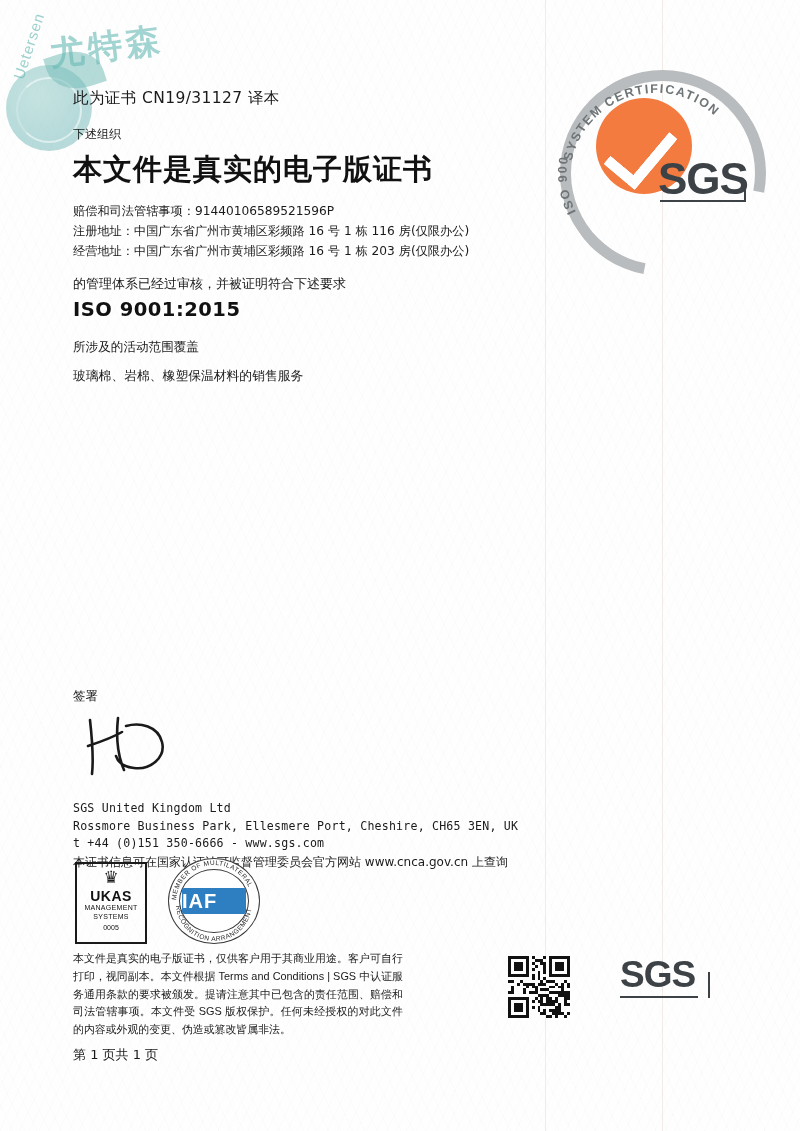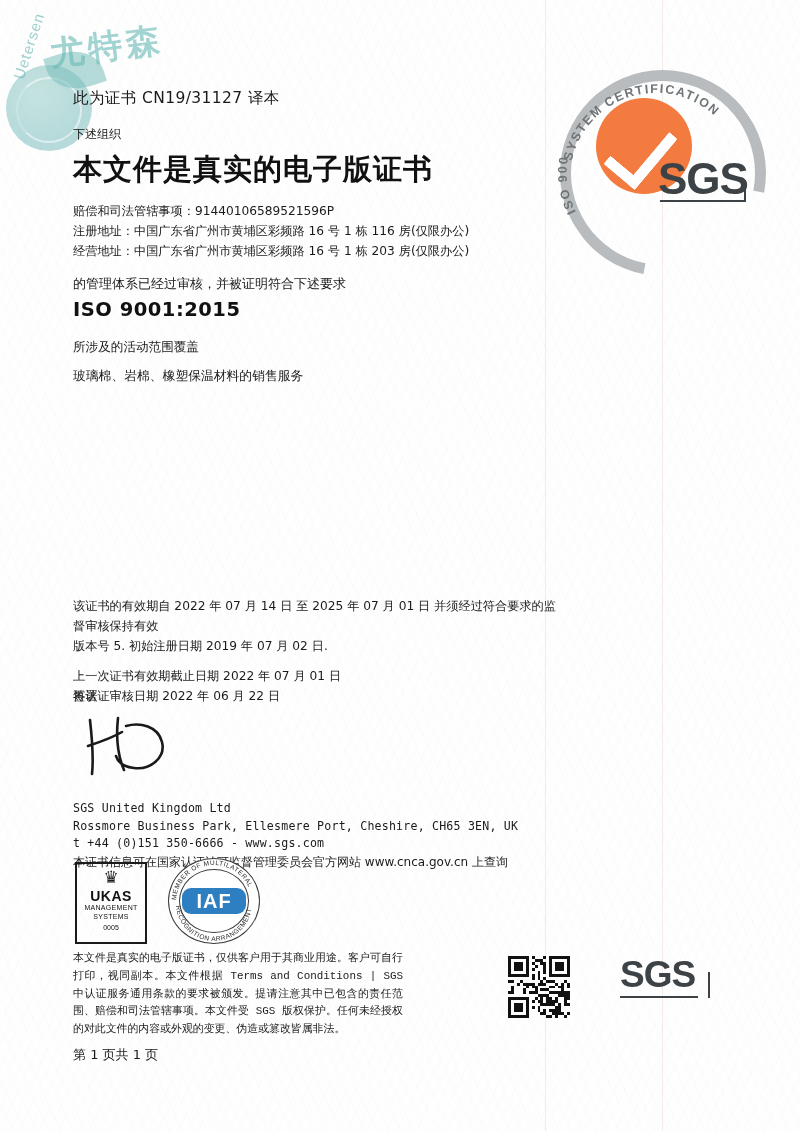--- a/index.html
+++ b/index.html
@@ -343,42 +343,42 @@
     border-radius: 50%;
     border: 1px solid #3a3a3a;
   }
   .iaf-center {
     position: absolute;
     left: 14px;
     top: 30px;
     width: 64px;
     height: 26px;
     background: #2e7fc1;
-    border-radius: 9px;
+    border-radius: 2px;
     color: #fff;
     font-size: 20px;
     font-weight: bold;
-    text-align: center;
+    text-align: left;
     line-height: 26px;
     letter-spacing: 1px;
   }
   .iaf-arc-text { position: absolute; left: 0; top: 0; width: 92px; height: 86px; }
   .iaf-arc-text text { font-size: 6.6px; fill: #2a2a2a; letter-spacing: 0.5px; font-family: "Liberation Sans", sans-serif; }
 
   
   .legal {
     position: absolute;
     left: 73px;
     top: 950px;
     width: 330px;
     font-size: 10.9px;
     line-height: 1.63;
     color: #1a1a1a;
     text-align: justify;
-    font-family: Liberation Mono, monospace;
+    font-family: Liberation Sans, sans-serif;
   }
 
   
   .qr {
     position: absolute;
     left: 508px;
     top: 956px;
     width: 62px;
     height: 62px;
   }
@@ -466,27 +466,20 @@
       <div>赔偿和司法管辖事项：91440106589521596P</div>
       <div>注册地址：中国广东省广州市黄埔区彩频路 16 号 1 栋 116 房(仅限办公)</div>
       <div>经营地址：中国广东省广州市黄埔区彩频路 16 号 1 栋 203 房(仅限办公)</div>
     </div>
     <div class="conform-line">的管理体系已经过审核，并被证明符合下述要求</div>
     <div class="standard">ISO 9001:2015</div>
     <div class="scope-label">所涉及的活动范围覆盖</div>
     <div class="scope-text">玻璃棉、岩棉、橡塑保温材料的销售服务</div>
   </div>
 
-  <div class="validity">
-    <div>该证书的有效期自 2022 年 07 月 14 日 至 2025 年 07 月 01 日 并须经过符合要求的监</div>
-    <div>督审核保持有效</div>
-    <div>版本号 5. 初始注册日期 2019 年 07 月 02 日.</div>
-    <div class="gap">上一次证书有效期截止日期 2022 年 07 月 01 日</div>
-    <div>再认证审核日期 2022 年 06 月 22 日</div>
-  </div>
 
   <div class="sign-label">签署</div>
 
   <svg class="signature" viewBox="0 0 130 80">
     <path d="M12,8 C14,26 16,44 14,62 M10,34 C22,30 34,26 44,20 M40,6 C38,24 40,44 46,58 M48,14 C62,10 80,14 84,30 C88,46 72,58 56,56 C46,55 40,50 38,44" fill="none" stroke="#1a1a1a" stroke-width="2.6" stroke-linecap="round"></path>
   </svg>
 
   <div class="issuer">
     <div>SGS United Kingdom Ltd</div>
     <div>Rossmore Business Park, Ellesmere Port, Cheshire, CH65 3EN, UK</div>

